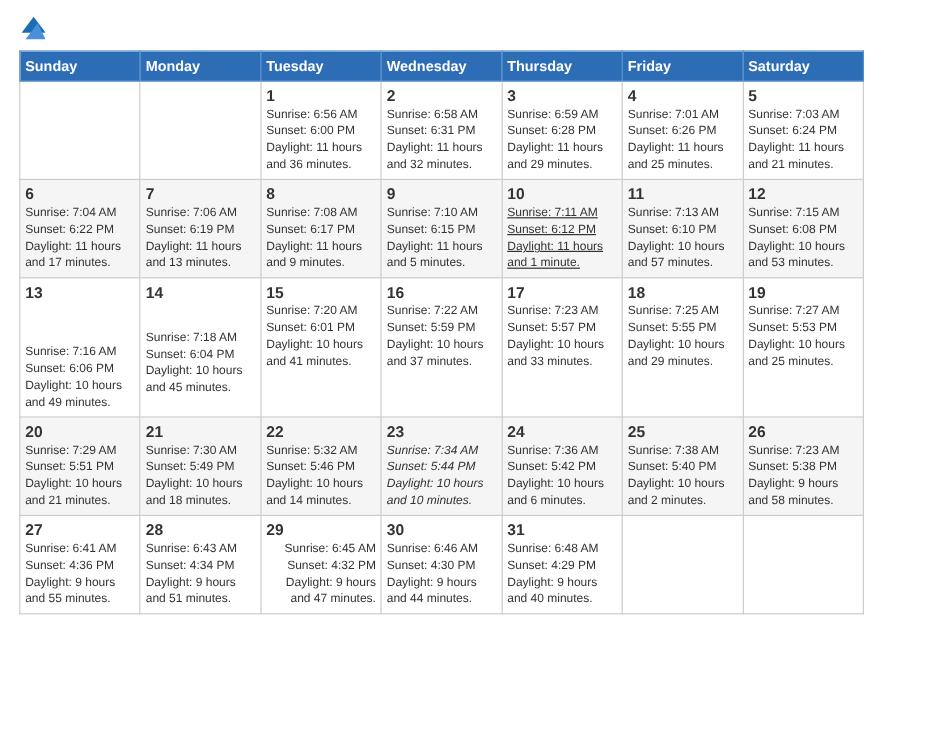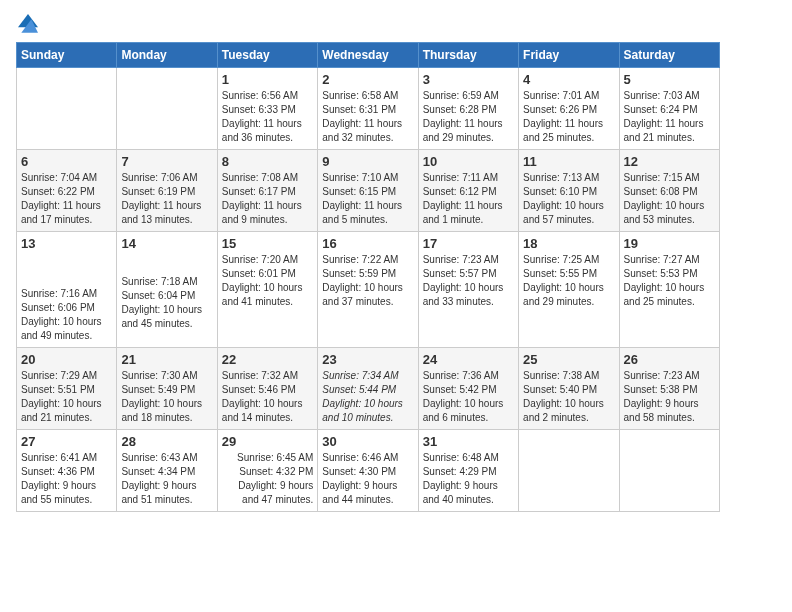--- a/index.html
+++ b/index.html
@@ -132,21 +132,21 @@
           <th>Saturday</th>
         </tr>
     </thead>
     <tbody id="calendar-body">
     <tr>
           <td class="empty-cell"></td>
           <td class="empty-cell"></td>
           <td>
             <span class="day-num">1</span>
             <div class="day-info" style="white-space: pre-line;">Sunrise: 6:56 AM
-Sunset: 6:33 PM
+Sunset: 6:00 PM
 Daylight: 11 hours and 36 minutes.</div>
           </td>
           <td>
             <span class="day-num">2</span>
             <div class="day-info" style="white-space: pre-line;">Sunrise: 6:58 AM
 Sunset: 6:31 PM
 Daylight: 11 hours and 32 minutes.</div>
           </td>
           <td>
             <span class="day-num">3</span>
@@ -187,21 +187,21 @@
 Daylight: 11 hours and 9 minutes.</div>
           </td>
           <td>
             <span class="day-num">9</span>
             <div class="day-info" style="white-space: pre-line;">Sunrise: 7:10 AM
 Sunset: 6:15 PM
 Daylight: 11 hours and 5 minutes.</div>
           </td>
           <td>
             <span class="day-num">10</span>
-            <div class="day-info" style="white-space: pre-line;">Sunrise: 7:11 AM
+            <div class="day-info" style="white-space: pre-line; text-decoration: underline;">Sunrise: 7:11 AM
 Sunset: 6:12 PM
 Daylight: 11 hours and 1 minute.</div>
           </td>
           <td>
             <span class="day-num">11</span>
             <div class="day-info" style="white-space: pre-line;">Sunrise: 7:13 AM
 Sunset: 6:10 PM
 Daylight: 10 hours and 57 minutes.</div>
           </td>
           <td>
@@ -263,21 +263,21 @@
 Daylight: 10 hours and 21 minutes.</div>
           </td>
           <td>
             <span class="day-num">21</span>
             <div class="day-info" style="white-space: pre-line;">Sunrise: 7:30 AM
 Sunset: 5:49 PM
 Daylight: 10 hours and 18 minutes.</div>
           </td>
           <td>
             <span class="day-num">22</span>
-            <div class="day-info" style="white-space: pre-line;">Sunrise: 7:32 AM
+            <div class="day-info" style="white-space: pre-line;">Sunrise: 5:32 AM
 Sunset: 5:46 PM
 Daylight: 10 hours and 14 minutes.</div>
           </td>
           <td>
             <span class="day-num">23</span>
             <div class="day-info" style="white-space: pre-line; font-style: italic;">Sunrise: 7:34 AM
 Sunset: 5:44 PM
 Daylight: 10 hours and 10 minutes.</div>
           </td>
           <td>

